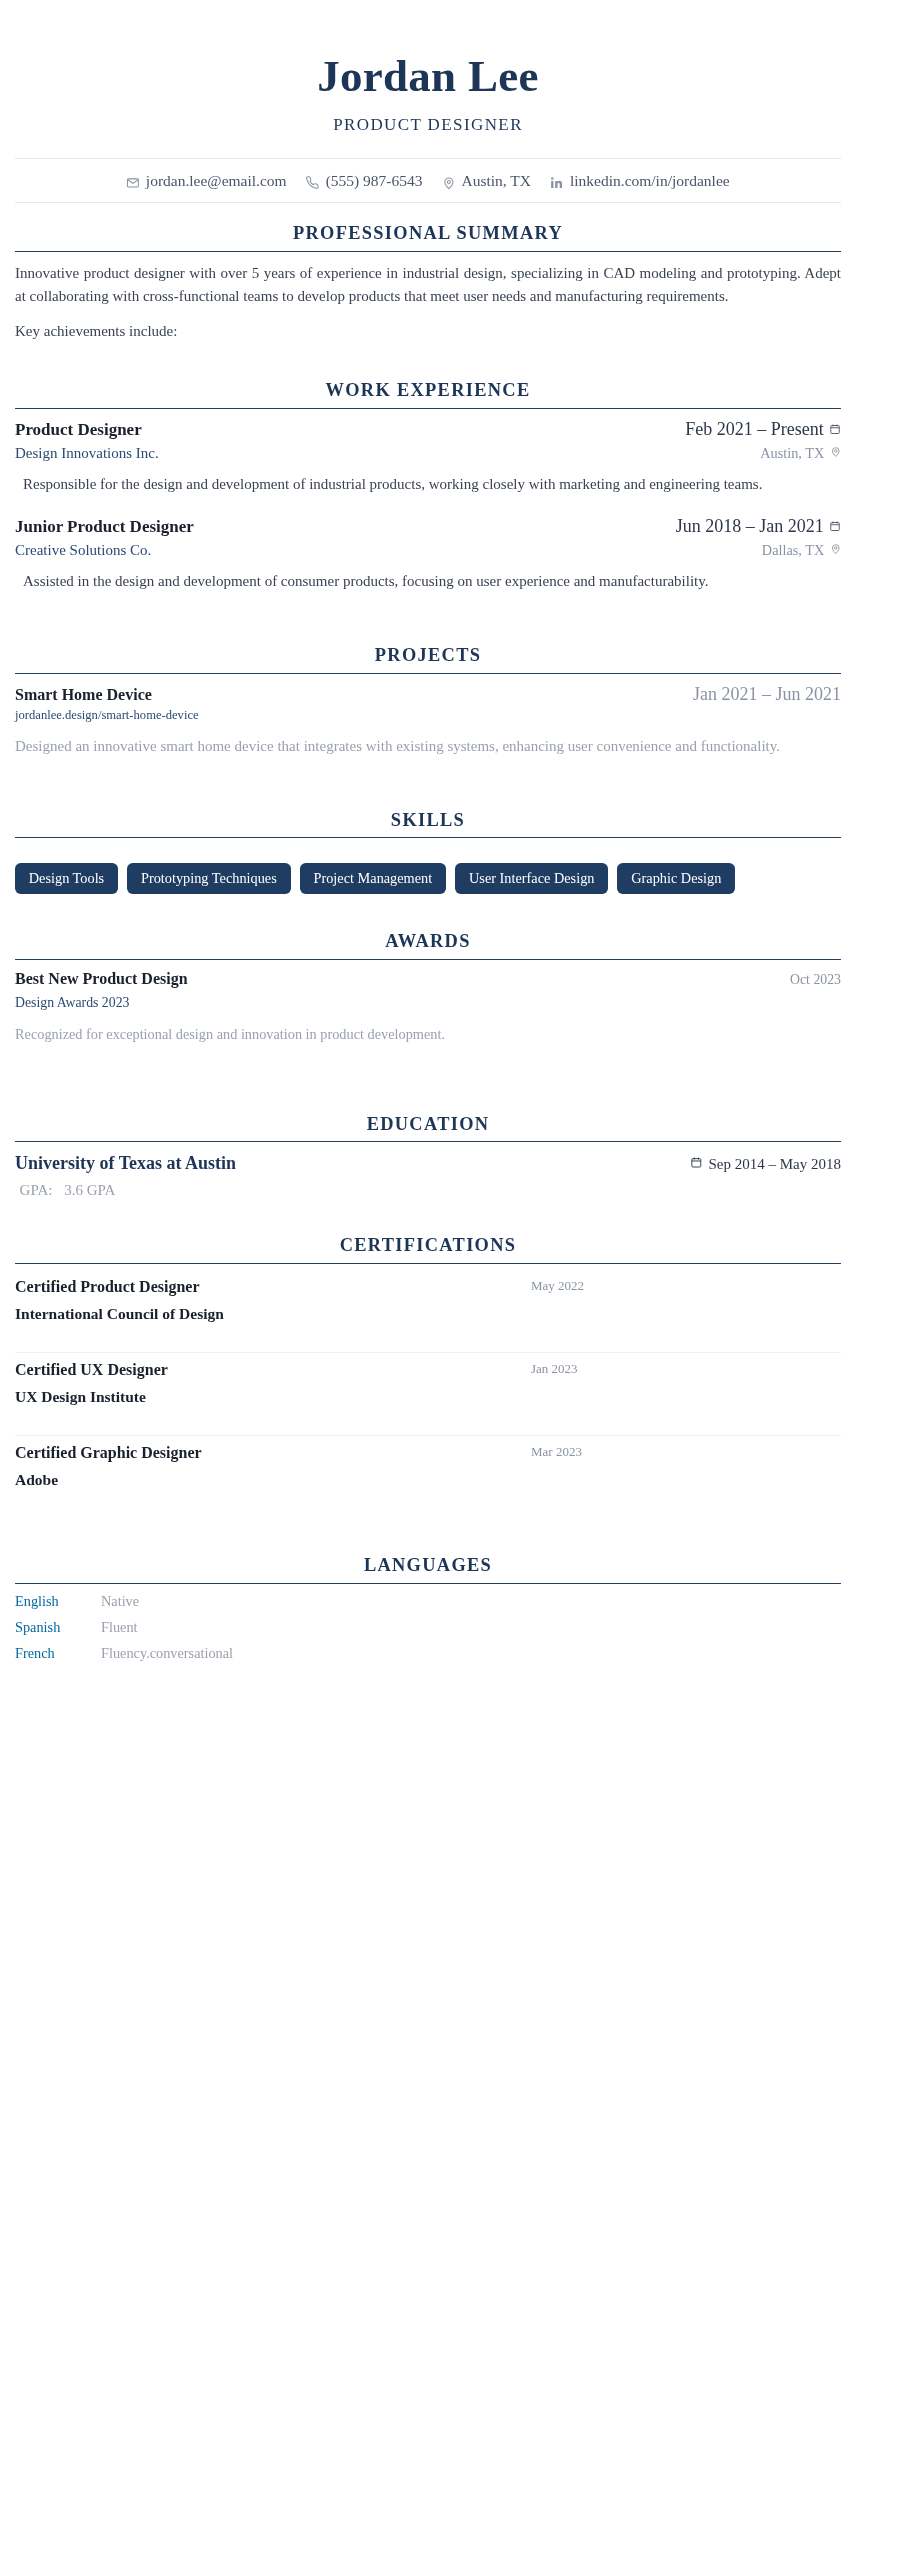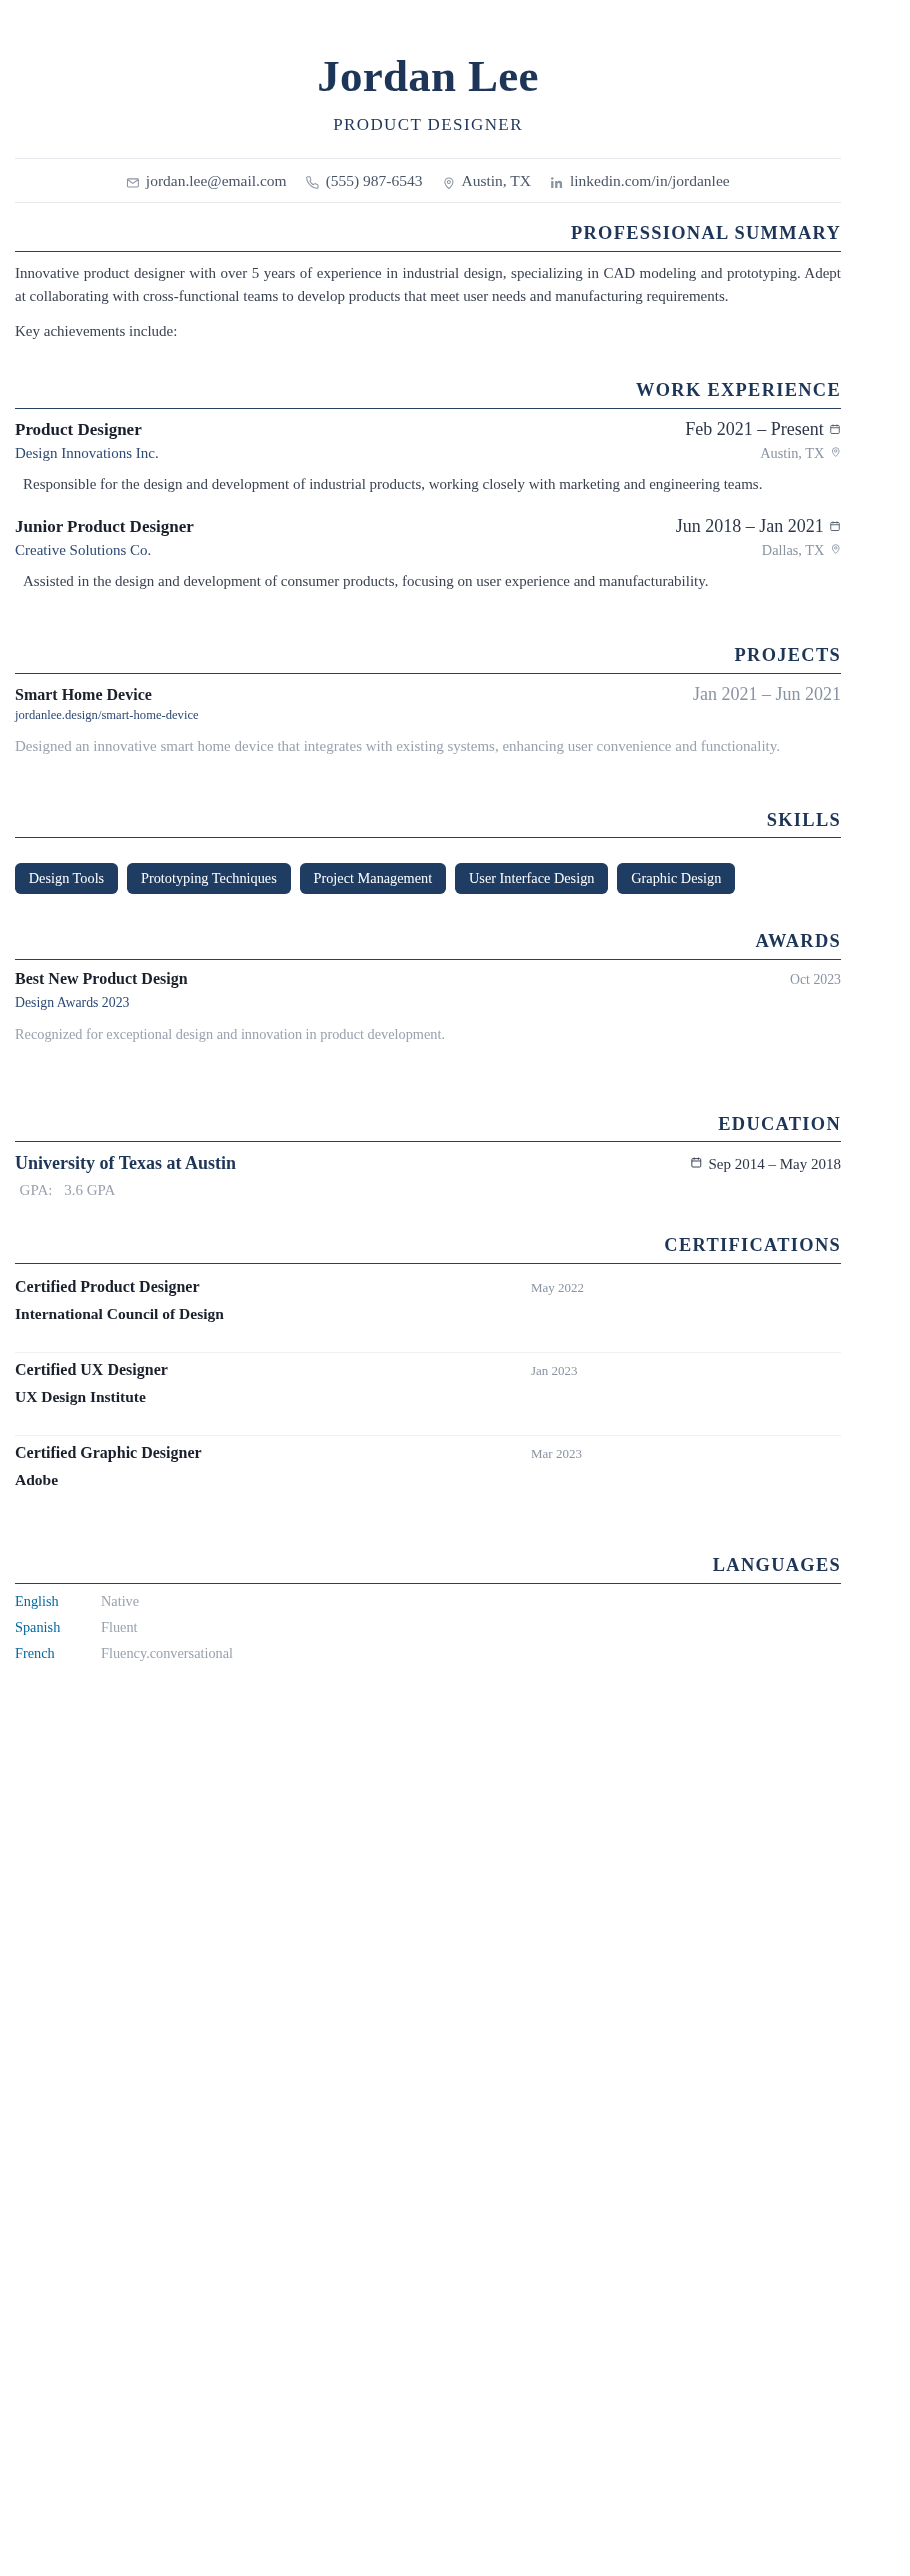--- a/index.html
+++ b/index.html
@@ -67,21 +67,21 @@
     gap: 5.7px;
     font-size: 15.5px;
     color: #4a5568;
     white-space: nowrap;
   }
   .contact-item svg { display:block; }
 
   
   .section { margin-top: 19.5px; }
   .section-title {
-    text-align: right;
+    text-align: center;
     font-size: 18.4px;
     font-weight: bold;
     letter-spacing: 1.3px;
     color: #1d3557;
     margin: 0 0 6.9px 0;
   }
   .section-rule {
     height: 0;
     border-top: 1.7px solid #27405f;
     width: 100%;
@@ -226,21 +226,21 @@
   .edu-gpa .gpa-val { margin-left: 8px; }
 
   
   .cert-item {
     padding: 8px 0 29px 0;
     border-bottom: 1.1px solid #f0f1f4;
   }
   .cert-item:last-child { border-bottom: none; }
   .cert-row {
     display: flex;
-    align-items: flex-end;
+    align-items: flex-start;
   }
   .cert-name {
     font-size: 16px;
     font-weight: bold;
     color: #1a202c;
     flex: 0 0 auto;
     width: 516px;
   }
   .cert-date {
     font-size: 13px;

